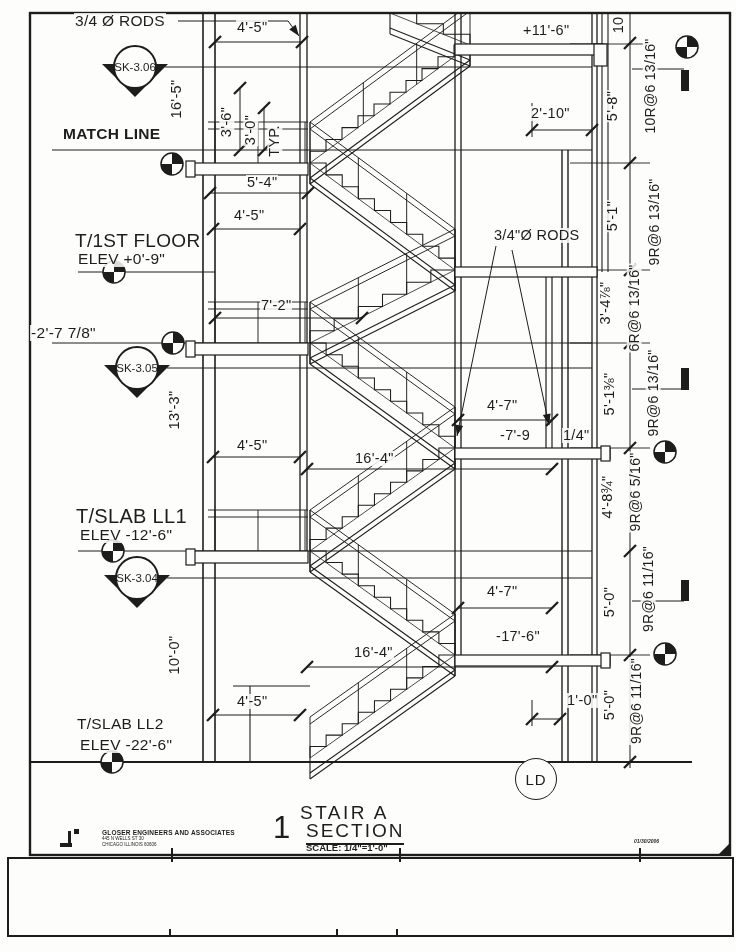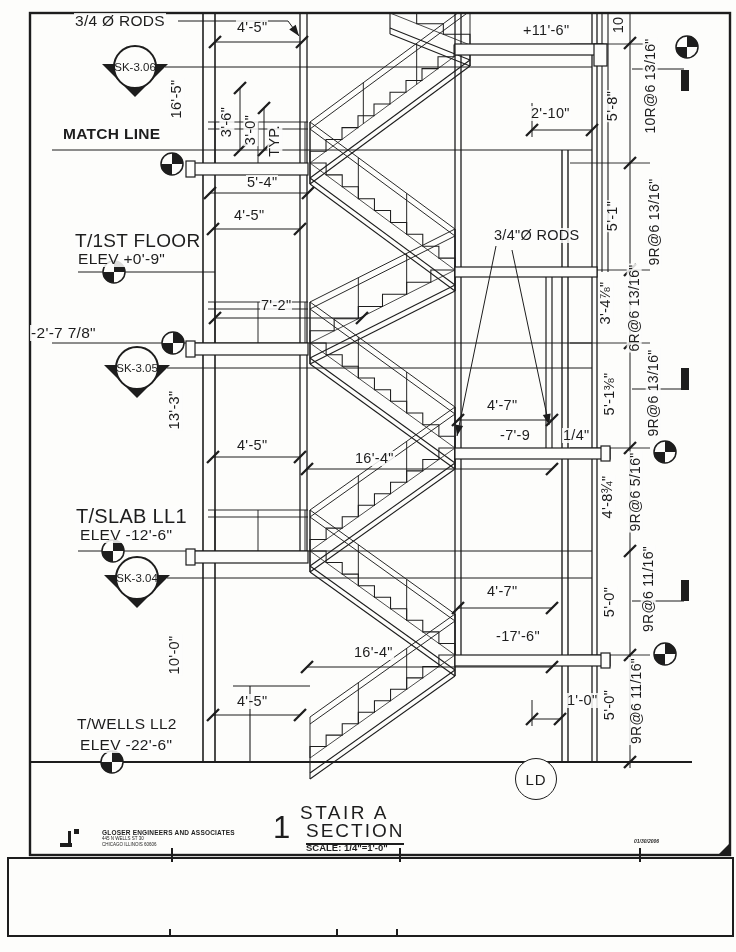--- a/index.html
+++ b/index.html
@@ -321,21 +321,21 @@
         </g>
    </svg></div>
   <div id="ann-layer">
       <span class="ann big" style="left: 74px; top: 13px; font-size: 15.5px;">3/4 Ø RODS</span>
       <span class="ann big" style="left: 62px; top: 126px; font-size: 15.5px; font-weight: bold;">MATCH LINE</span>
       <span class="ann big" style="left: 74px; top: 231px; font-size: 19px;">T/1ST FLOOR</span>
       <span class="ann big" style="left: 77px; top: 251px; font-size: 15.5px;">ELEV +0'-9"</span>
       <span class="ann big" style="left: 30px; top: 325px; font-size: 15.5px;">-2'-7 7/8"</span>
       <span class="ann big" style="left: 75px; top: 506px; font-size: 20px;">T/SLAB LL1</span>
       <span class="ann big" style="left: 79px; top: 527px; font-size: 15.5px;">ELEV -12'-6"</span>
-      <span class="ann big" style="left: 76px; top: 716px; font-size: 15.5px;">T/WELLS LL2</span>
+      <span class="ann big" style="left: 76px; top: 716px; font-size: 15.5px;">T/SLAB LL2</span>
       <span class="ann big" style="left: 79px; top: 737px; font-size: 15.5px;">ELEV -22'-6"</span>
       <span class="ann" style="left: 236px; top: 20px;">4'-5"</span>
       <span class="ann" style="left: 246px; top: 175px;">5'-4"</span>
       <span class="ann" style="left: 233px; top: 208px;">4'-5"</span>
       <span class="ann" style="left: 260px; top: 298px;">7'-2"</span>
       <span class="ann" style="left: 236px; top: 438px;">4'-5"</span>
       <span class="ann" style="left: 354px; top: 451px;">16'-4"</span>
       <span class="ann" style="left: 486px; top: 398px;">4'-7"</span>
       <span class="ann" style="left: 499px; top: 428px; text-align: right;">-7'-9</span>
       <span class="ann" style="left: 562px; top: 428px;">1/4"</span>

